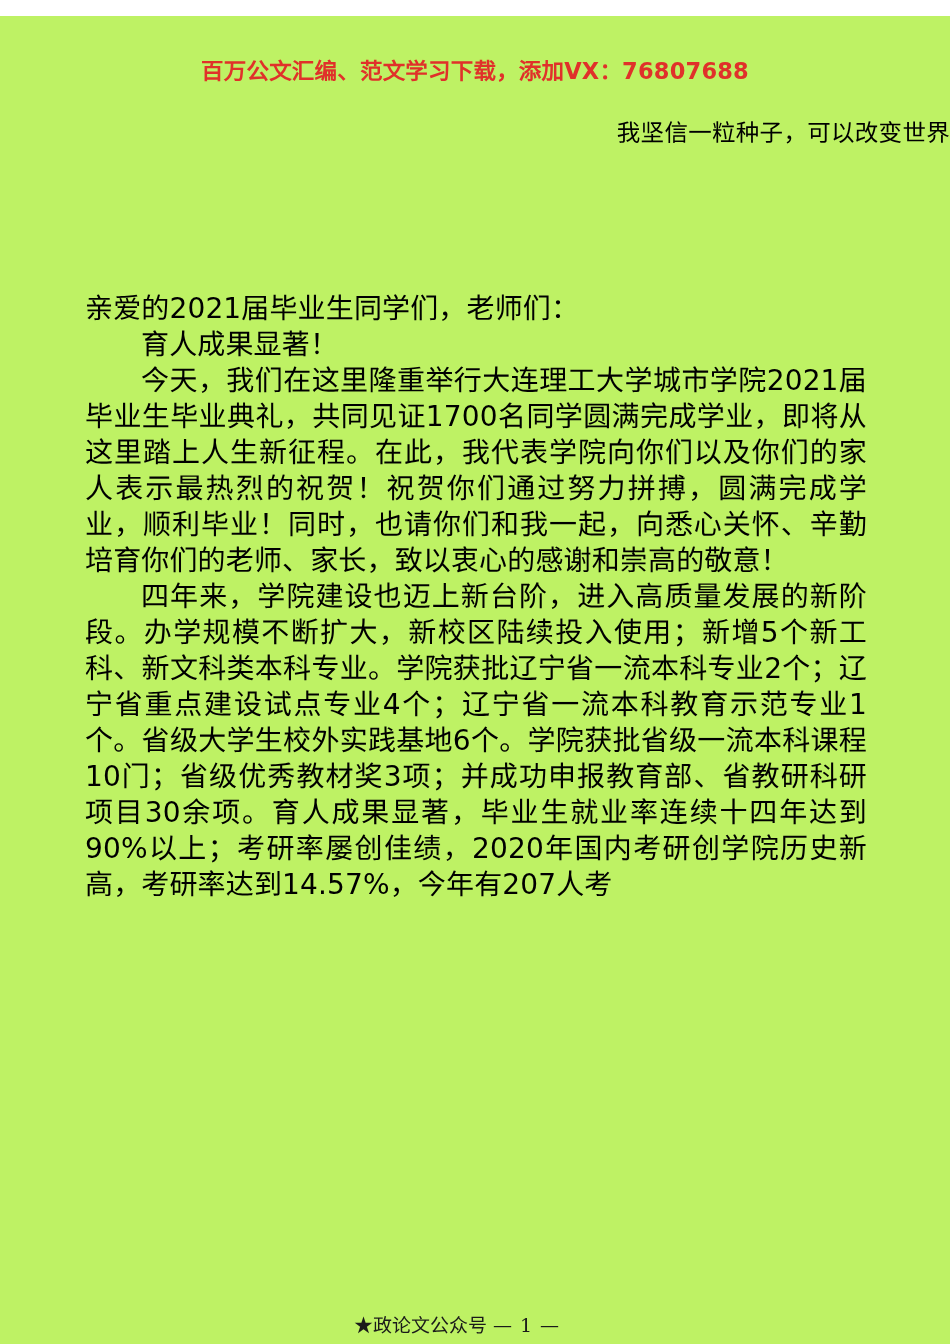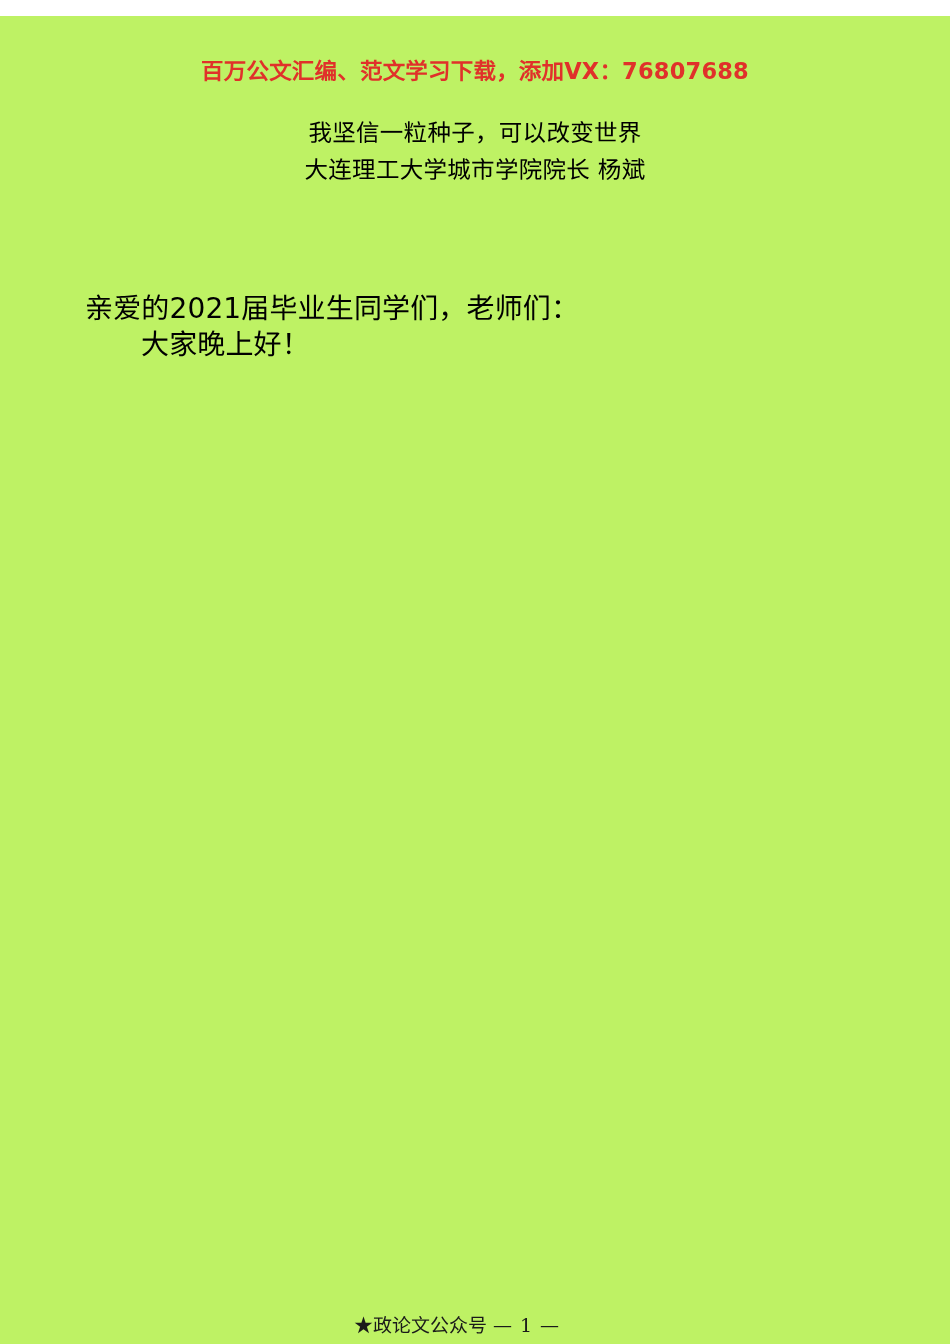--- a/index.html
+++ b/index.html
@@ -38,21 +38,21 @@
     color: #e0312a;
     white-space: nowrap;
   }
 
   
   .title-block {
     position: absolute;
     top: 99px;
     left: 0;
     width: 950px;
-    text-align: center;
+    text-align: right;
   }
 
   .title-line {
     font-size: 23.5px;
     line-height: 36.5px;
     letter-spacing: 0.3px;
     color: #000000;
     white-space: nowrap;
   }
 
@@ -110,26 +110,27 @@
 </style>
 </head>
 <body>
 
 <div class="page">
 
   <div class="promo-banner">百万公文汇编、范文学习下载，添加VX：76807688</div>
 
   <div class="title-block">
     <div class="title-line">我坚信一粒种子，可以改变世界</div>
-    <div class="title-line">大连理工大学城市学院院长 杨斌</div>
   </div>
 
   <div class="body-block">
     <p class="para">亲爱的2021届毕业生同学们，老师们：</p>
-    <p class="para indent">大家晚上好！</p>
+    <p class="para indent">育人成果显著！</p>
+    <p class="para indent">今天，我们在这里隆重举行大连理工大学城市学院2021届毕业生毕业典礼，共同见证1700名同学圆满完成学业，即将从这里踏上人生新征程。在此，我代表学院向你们以及你们的家人表示最热烈的祝贺！祝贺你们通过努力拼搏，圆满完成学业，顺利毕业！同时，也请你们和我一起，向悉心关怀、辛勤培育你们的老师、家长，致以衷心的感谢和崇高的敬意！</p>
+    <p class="para indent">四年来，学院建设也迈上新台阶，进入高质量发展的新阶段。办学规模不断扩大，新校区陆续投入使用；新增5个新工科、新文科类本科专业。学院获批辽宁省一流本科专业2个；辽宁省重点建设试点专业4个；辽宁省一流本科教育示范专业1个。省级大学生校外实践基地6个。学院获批省级一流本科课程10门；省级优秀教材奖3项；并成功申报教育部、省教研科研项目30余项。育人成果显著，毕业生就业率连续十四年达到90%以上；考研率屡创佳绩，2020年国内考研创学院历史新高，考研率达到14.57%，今年有207人考</p>
   </div>
 
   <div class="footer">
     <span class="footer-inner">
       <span class="footer-mark">★政论文公众号</span><span class="footer-pageno">— 1 —</span>
     </span>
   </div>
 
 </div>
 

